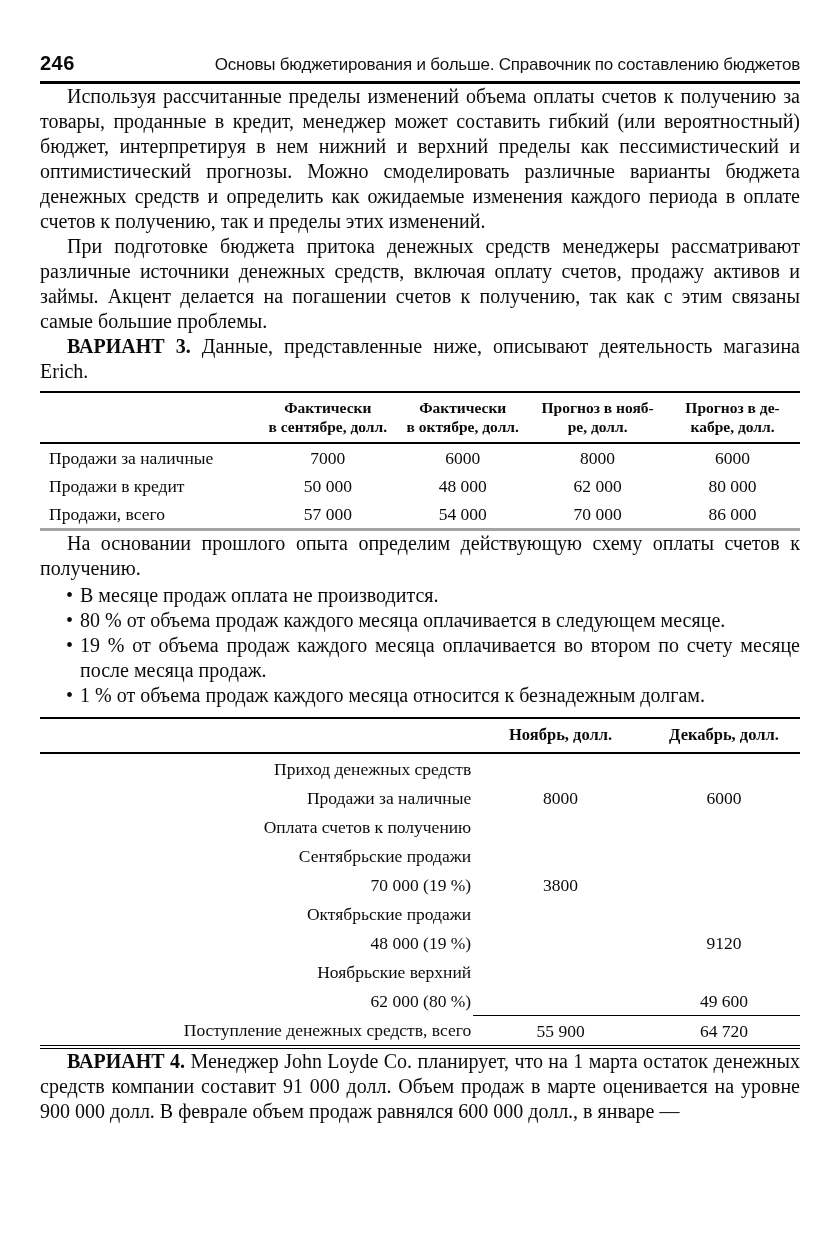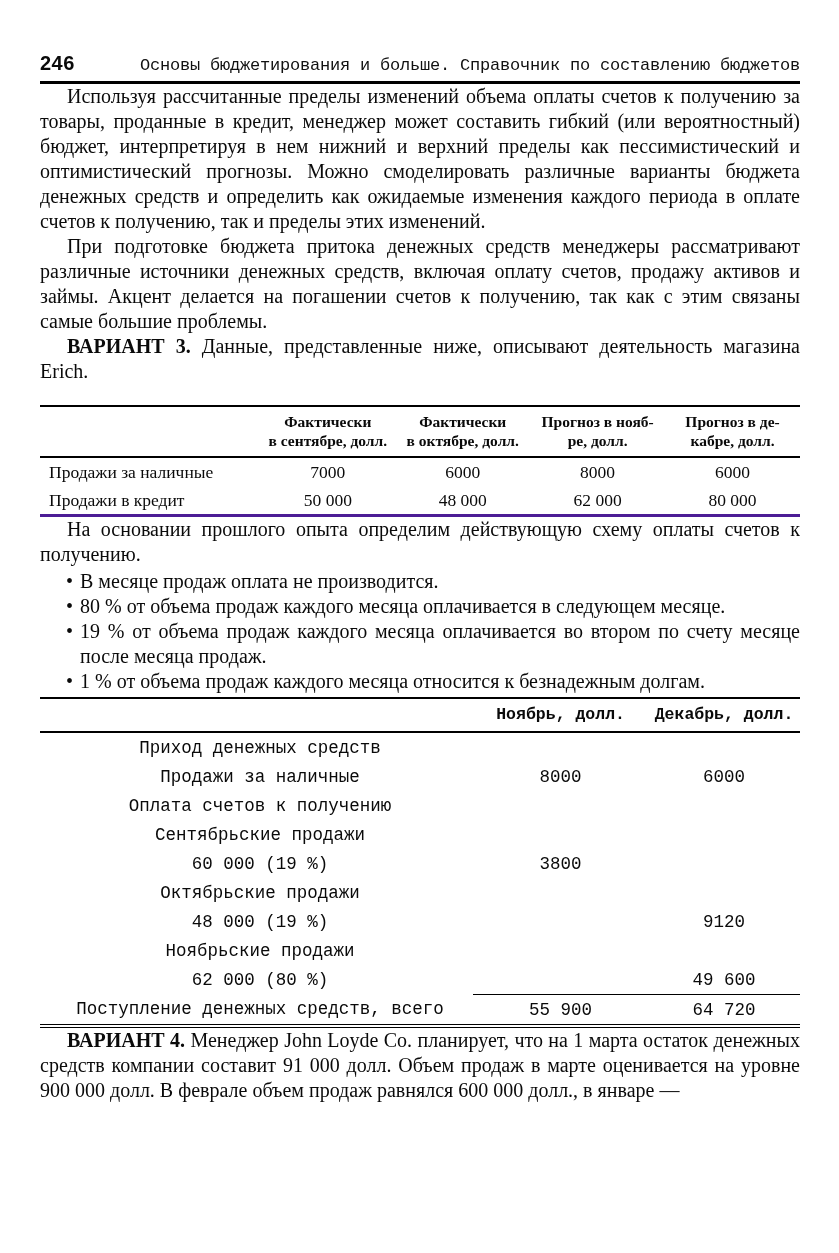--- a/index.html
+++ b/index.html
@@ -15,21 +15,21 @@
 
   
   .page-header {
     display: flex;
     justify-content: space-between;
     align-items: flex-end;
     margin-top: 52px;
     font-family: "Liberation Sans", sans-serif;
   }
   .page-number { font-weight: 700; font-size: 20px; letter-spacing: 0.5px; }
-  .header-title { font-size: 17px; color: #111; letter-spacing: -0.2px; font-family: Liberation Mono, monospace; }
+  .header-title { font-size: 17px; color: #111; letter-spacing: -0.2px; }
   .header-rule {
     border: none;
     border-top: 3px solid #000;
     margin: 6px 0 0 0;
   }
 
   
   p.body {
     font-size: 20px;
     line-height: 25px;
@@ -46,60 +46,59 @@
   .bullet-list { margin: 2px 0 0 0; }
   .bullet-row { display: flex; font-size: 20px; line-height: 25px; }
   .bullet-mark { width: 40px; padding-left: 26px; box-sizing: border-box; flex: none; }
   .bullet-text { flex: 1; text-align: justify; }
 
   
   table { width: 100%; border-collapse: collapse; table-layout: fixed; }
   td, th { overflow: hidden; }
 
   .t1 {
-    margin-top: 21px;
+    margin-top: 7px;
     border-top: 2px solid #000;
-    border-bottom: 3px solid #4c1d95;
+    border-bottom: 3px solid #a3a3a3;
     font-size: 17.5px;
   }
   .t1 col.c-label { width: 29%; }
   .t1 col.c-val { width: 17.75%; }
   .t1 thead th {
     font-weight: 700;
     font-size: 15.5px;
     line-height: 19px;
     text-align: center;
     vertical-align: middle;
     padding: 5px 2px 6px 2px;
     border-bottom: 2px solid #000;
     white-space: pre-line;
   }
   .t1 tbody td { padding: 4.5px 2px; line-height: 19px; }
   .t1 td.lbl { text-align: left; padding-left: 9px; }
   .t1 td.num { text-align: center; }
 
   .t2 {
-    margin-top: 3px;
+    margin-top: 9px;
     border-top: 2.5px solid #000;
     border-bottom: 4px double #000;
     font-size: 17.5px;
-    font-family: Liberation Mono, monospace;
   }
   .t2 col.c-label { width: 57%; }
   .t2 col.c-nov { width: 23%; }
   .t2 col.c-dec { width: 20%; }
   .t2 thead th {
     font-weight: 700;
     font-size: 16.5px;
     text-align: center;
     padding: 6px 2px 7px 2px;
     border-bottom: 2.5px solid #000;
   }
   .t2 tbody td { padding: 4.5px 2px; line-height: 20px; }
-  .t2 td.lbl { text-align: center; padding-left: 9px; }
+  .t2 td.lbl { text-align: right; padding-left: 9px; }
   .t2 td.num { text-align: center; }
   .t2 tr.total-row td.num { border-top: 1.5px solid #000; }
 </style>
 </head>
 <body>
 
 <div class="page">
 
   <div class="page-header">
     <span class="page-number">246</span>
@@ -145,20 +144,27 @@
         </tr>
 
         <tr>
           <td class="lbl">Продажи в кредит</td>
           <td class="num">50 000</td>
           <td class="num">48 000</td>
           <td class="num">62 000</td>
           <td class="num">80 000</td>
         </tr>
 
+        <tr>
+          <td class="lbl">Продажи, всего</td>
+          <td class="num">57 000</td>
+          <td class="num">54 000</td>
+          <td class="num">70 000</td>
+          <td class="num">86 000</td>
+        </tr>
       </tbody>
   </table>
 
   <p class="body after-table">На основании прошлого опыта определим действующую схему оплаты счетов к получению.</p>
 
   <div class="bullet-list">
 
       <div class="bullet-row">
         <span class="bullet-mark">•</span>
         <span class="bullet-text">В месяце продаж оплата не производится.</span>
@@ -214,40 +220,40 @@
           <td class="num"></td>
         </tr>
 
         <tr>
           <td class="lbl">Сентябрьские продажи</td>
           <td class="num"></td>
           <td class="num"></td>
         </tr>
 
         <tr>
-          <td class="lbl">60 000 (19 %)</td>
+          <td class="lbl">70 000 (19 %)</td>
           <td class="num">3800</td>
           <td class="num"></td>
         </tr>
 
         <tr>
           <td class="lbl">Октябрьские продажи</td>
           <td class="num"></td>
           <td class="num"></td>
         </tr>
 
 
         <tr>
           <td class="lbl">48 000 (19 %)</td>
           <td class="num"></td>
           <td class="num">9120</td>
         </tr>
 
         <tr>
-          <td class="lbl">Ноябрьские продажи</td>
+          <td class="lbl">Ноябрьские верхний</td>
           <td class="num"></td>
           <td class="num"></td>
         </tr>
 
         <tr>
           <td class="lbl">62 000 (80 %)</td>
           <td class="num"></td>
           <td class="num">49 600</td>
         </tr>
 

